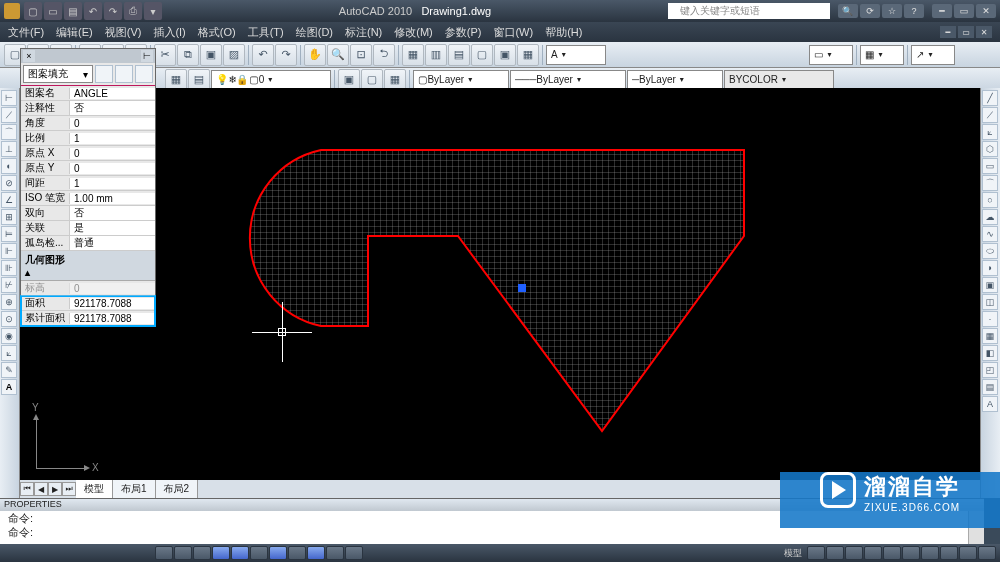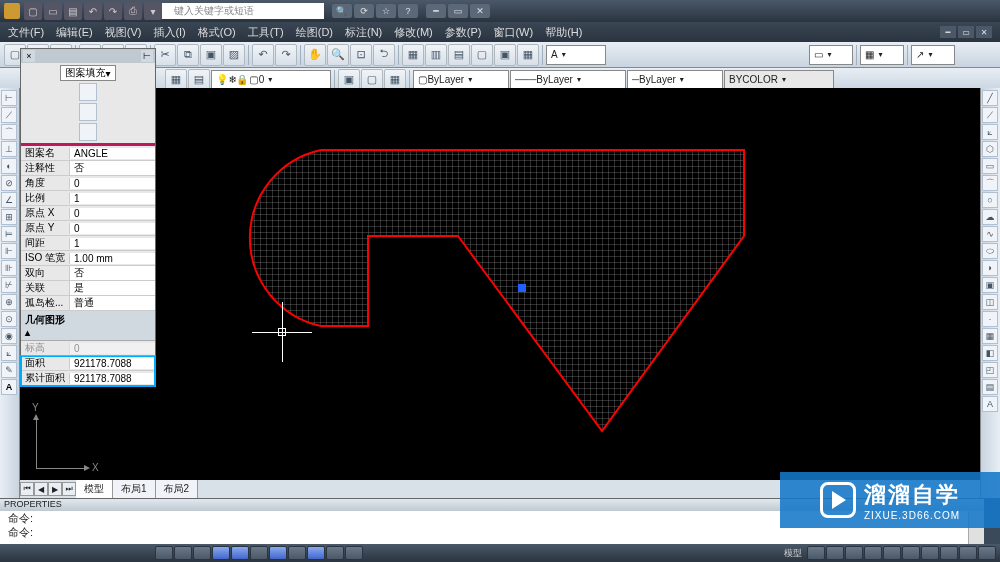--- a/index.html
+++ b/index.html
@@ -33,21 +33,21 @@
 .main { position: absolute; top: 88px; left: 0; right: 0; bottom: 64px; display: flex; }
 .left-toolbar { width: 20px; background: linear-gradient(90deg,#e8eef4,#c8d4e0); display: flex; flex-direction: column; gap: 1px; padding: 2px 1px; border-right: 1px solid #888; }
 .ltb-btn { width: 16px; height: 16px; background: #f0f4f8; border: 1px solid #b0c0d0; font-size: 9px; display: flex; align-items: center; justify-content: center; color: #456; }
 .right-toolbar { width: 20px; background: linear-gradient(90deg,#c8d4e0,#e8eef4); display: flex; flex-direction: column; gap: 1px; padding: 2px 1px; border-left: 1px solid #888; }
 .canvas-wrap { flex: 1; position: relative; background: #000; }
 
 
 .prop-panel { position: absolute; top: 48px; left: 20px; width: 136px; background: #e8e8e8; border: 1px solid #666; z-index: 50; font-size: 10px; color: #000; }
 .prop-titlebar { height: 14px; background: #c0c8d0; display: flex; align-items: center; padding: 0 2px; gap: 4px; }
 .prop-close { width: 12px; height: 12px; background: #d0d8e0; font-size: 9px; display: flex; align-items: center; justify-content: center; }
-.prop-header { display: flex; align-items: center; padding: 2px; gap: 2px; border-bottom: 3px solid #be185d; flex-direction: column; }
+.prop-header { display: flex; align-items: center; padding: 2px; gap: 2px; border-bottom: 1px solid #be185d; }
 .prop-dropdown { flex: 1; height: 18px; background: #fff; border: 1px solid #888; display: flex; align-items: center; padding: 0 4px; font-size: 10px; }
 .prop-icon-btn { width: 18px; height: 18px; background: #f0f4f8; border: 1px solid #b0c0d0; }
 .prop-grid { }
 .prop-row { display: flex; border-bottom: 1px solid #ccc; height: 15px; align-items: center; }
 .prop-label { width: 48px; padding-left: 4px; background: #e8e8e8; font-size: 10px; }
 .prop-value { flex: 1; background: #fff; padding-left: 4px; border-left: 1px solid #ccc; font-size: 10px; }
 .prop-section { background: #d0d8e0; font-weight: bold; padding: 2px 4px; display: flex; justify-content: space-between; border-bottom: 1px solid #aaa; flex-direction: column; }
 .prop-highlight { outline: 2px solid #0af; outline-offset: -1px; }
 
 
@@ -75,21 +75,21 @@
 
 
 .statusbar { position: absolute; bottom: 0; left: 0; right: 0; height: 18px; background: linear-gradient(#4a5868, #2a3440); display: flex; align-items: center; padding: 0 4px; gap: 1px; font-size: 9px; }
 .sb-coords { color: #3a4654; width: 150px; padding-left: 4px; }
 .sb-btn { width: 18px; height: 14px; background: linear-gradient(#6a7888,#4a5868); border: 1px solid #2a3440; border-radius: 2px; }
 .sb-btn.on { background: linear-gradient(#88aaee,#4466cc); }
 .sb-right { margin-left: auto; display: flex; gap: 1px; align-items: center; }
 .sb-text { color: #ccc; padding: 0 4px; }
 
 
-.watermark { position: absolute; right: 0; bottom: 34px; width: 220px; height: 56px; background: rgba(20,120,200,0.88); display: flex; align-items: center; justify-content: center; gap: 8px; color: #fff; z-index: 60; }
+.watermark { position: absolute; right: 0; bottom: 34px; width: 220px; height: 56px; background: rgba(20,120,200,0.88); display: flex; justify-content: center; gap: 8px; color: #fff; z-index: 60; }
 .wm-icon { width: 36px; height: 36px; border: 3px solid #fff; border-radius: 8px; display: flex; align-items: center; justify-content: center; }
 .wm-play { width: 0; height: 0; border-left: 14px solid #fff; border-top: 9px solid transparent; border-bottom: 9px solid transparent; margin-left: 3px; }
 .wm-text { display: flex; flex-direction: column; }
 .wm-text .big { font-size: 22px; font-weight: bold; letter-spacing: 2px; }
 .wm-text .small { font-size: 10px; letter-spacing: 1px; }
 
 svg.shape { position: absolute; top: 0; left: 0; }
 </style>
 </head>
 <body>
@@ -97,20 +97,24 @@
 <div class="titlebar">
   <div class="logo"></div>
   <div class="qat">
     <div class="qat-btn">▢</div>
     <div class="qat-btn">▭</div>
     <div class="qat-btn">▤</div>
     <div class="qat-btn">↶</div>
     <div class="qat-btn">↷</div>
     <div class="qat-btn">⎙</div>
     <div class="qat-btn">▾</div>
+  </div>
+  <div class="title-text">
+    <span>AutoCAD 2010</span>&nbsp;&nbsp;
+    <span class="docname">Drawing1.dwg</span>
   </div>
   <div class="searchbox">键入关键字或短语</div>
   <div class="win-btns">
     <div class="win-btn">🔍</div>
     <div class="win-btn">⟳</div>
     <div class="win-btn">☆</div>
     <div class="win-btn">?</div>
   </div>
   <div class="win-btns">
     <div class="win-btn">━</div>

